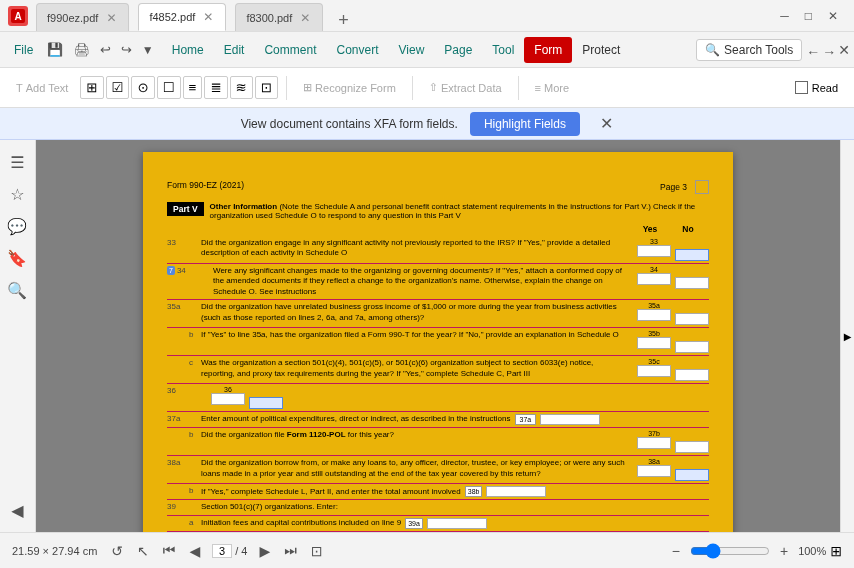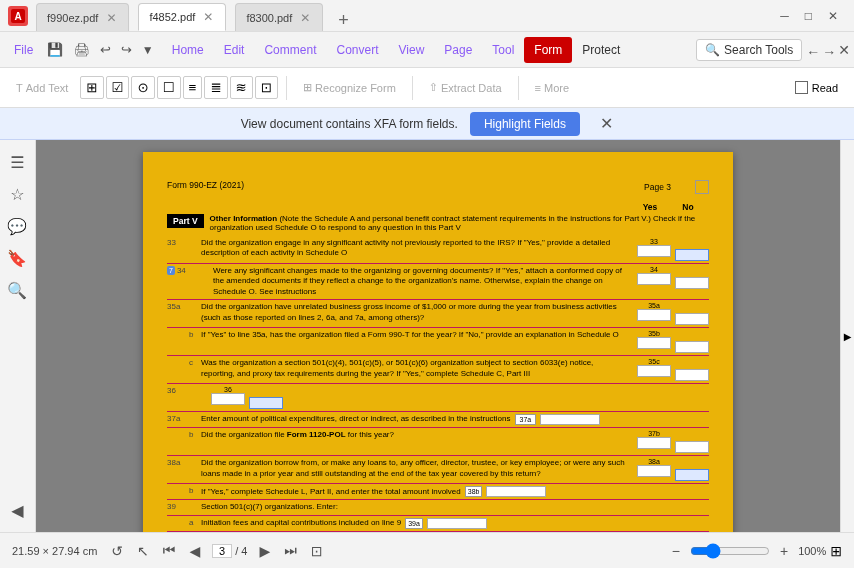--- a/index.html
+++ b/index.html
@@ -17,21 +17,21 @@
     .tab-close { font-size: 12px; color: #888; cursor: pointer; padding: 1px 2px; border-radius: 2px; }
     .new-tab { background: none; border: none; color: #666; font-size: 18px; cursor: pointer; padding: 0 6px; }
     .title-btn { background: none; border: none; cursor: pointer; padding: 4px 8px; font-size: 12px; color: #555; }
     .window-controls { display: flex; margin-left: auto; }
 
     
     .menu-bar {
       display: flex; align-items: center; background: #f3f3f3; height: 36px;
       border-bottom: 1px solid #ddd; padding: 0 4px;
     }
-    .menu-item { padding: 6px 10px; font-size: 12px; cursor: pointer; border-radius: 3px; color: #8b5cf6; }
+    .menu-item { padding: 6px 10px; font-size: 12px; cursor: pointer; border-radius: 3px; color: #0f766e; }
     .menu-form { color: white; background: #c00; border-radius: 3px; padding: 6px 10px; }
     .menu-protect { padding: 6px 10px; font-size: 12px; cursor: pointer; border-radius: 3px; color: #333; }
     .search-tools { display: flex; align-items: center; gap: 4px; margin-left: auto; background: #fff; border: 1px solid #ccc; border-radius: 3px; padding: 3px 8px; cursor: pointer; font-size: 12px; color: #333; }
 
     
     .toolbar {
       display: flex; align-items: center; background: white; height: 40px;
       border-bottom: 1px solid #ddd; padding: 0 8px; gap: 4px;
     }
     .toolbar-btn { display: flex; align-items: center; gap: 3px; padding: 4px 8px; font-size: 11px; color: #444; cursor: pointer; border-radius: 3px; border: none; background: none; }
@@ -73,21 +73,21 @@
     
     .pdf-area {
       flex: 1; background: #808080; overflow-y: auto; overflow-x: auto;
       display: flex; flex-direction: column; align-items: center; padding: 12px;
     }
     .pdf-page {
       background: #eab308; width: 590px; box-shadow: 0 2px 8px rgba(0,0,0,0.4);
       padding: 28px 24px; font-size: 9px; position: relative;
     }
     .page-header { display: flex; justify-content: space-between; font-size: 8.5px; margin-bottom: 8px; }
-    .page-header-right { display: flex; align-items: center; gap: 24px; }
+    .page-header-right { display: flex; align-items: center; gap: 8px; }
     .part-header { background: #000; color: white; font-weight: bold; text-align: center; padding: 2px 6px; font-size: 8.5px; display: inline-block; }
 
     
     .status-bar {
       display: flex; align-items: center; background: #f3f3f3; height: 36px;
       border-top: 1px solid #ddd; padding: 0 12px; gap: 8px; font-size: 11px; color: #444;
     }
     .nav-btn { background: none; border: none; cursor: pointer; font-size: 14px; color: #555; padding: 4px 6px; }
     .zoom-area { display: flex; align-items: center; gap: 4px; margin-left: auto; }
     .zoom-btn { background: none; border: none; cursor: pointer; font-size: 14px; color: #555; padding: 2px 6px; }
@@ -224,31 +224,31 @@
     <div class="pdf-page">
 
       <div class="page-header">
         <span>Form 990-EZ (2021)</span>
         <div class="page-header-right">
           <span>Page 3</span>
           <span style="border:1px solid #999;width:14px;height:14px;display:inline-block;"></span>
         </div>
       </div>
 
-      <div style="display:flex;justify-content:flex-end;margin-bottom:2px;padding-right:2px;">
-        <span style="width:38px;text-align:center;font-size:8.5px;font-weight:bold;">Yes</span>
-        <span style="width:38px;text-align:center;font-size:8.5px;font-weight:bold;">No</span>
-      </div>
-
       <div style="display:flex;align-items:flex-start;margin-bottom:4px;">
         <span class="part-header">Part V</span>
         <div style="margin-left:6px;font-size:8px;flex:1;">
           <span class="form-bold">Other Information</span>
           <span>(Note the Schedule A and personal benefit contract statement requirements in the instructions for Part V.) Check if the organization used Schedule O to respond to any question in this Part V</span>
         </div>
+      </div>
+
+      <div style="display:flex;justify-content:flex-end;margin-bottom:2px;padding-right:2px;">
+        <span style="width:38px;text-align:center;font-size:8.5px;font-weight:bold;">Yes</span>
+        <span style="width:38px;text-align:center;font-size:8.5px;font-weight:bold;">No</span>
       </div>
 
       <div class="part-v-row">
         <div class="pv-num">33</div>
         <div class="pv-sub"></div>
         <div class="pv-content">Did the organization engage in any significant activity not previously reported to the IRS? If "Yes," provide a detailed description of each activity in Schedule O</div>
         <div class="pv-yn">
           <div style="display:flex;flex-direction:column;align-items:center;">
             <span style="font-size:7px;">33</span>
             <div class="pv-box"></div>

